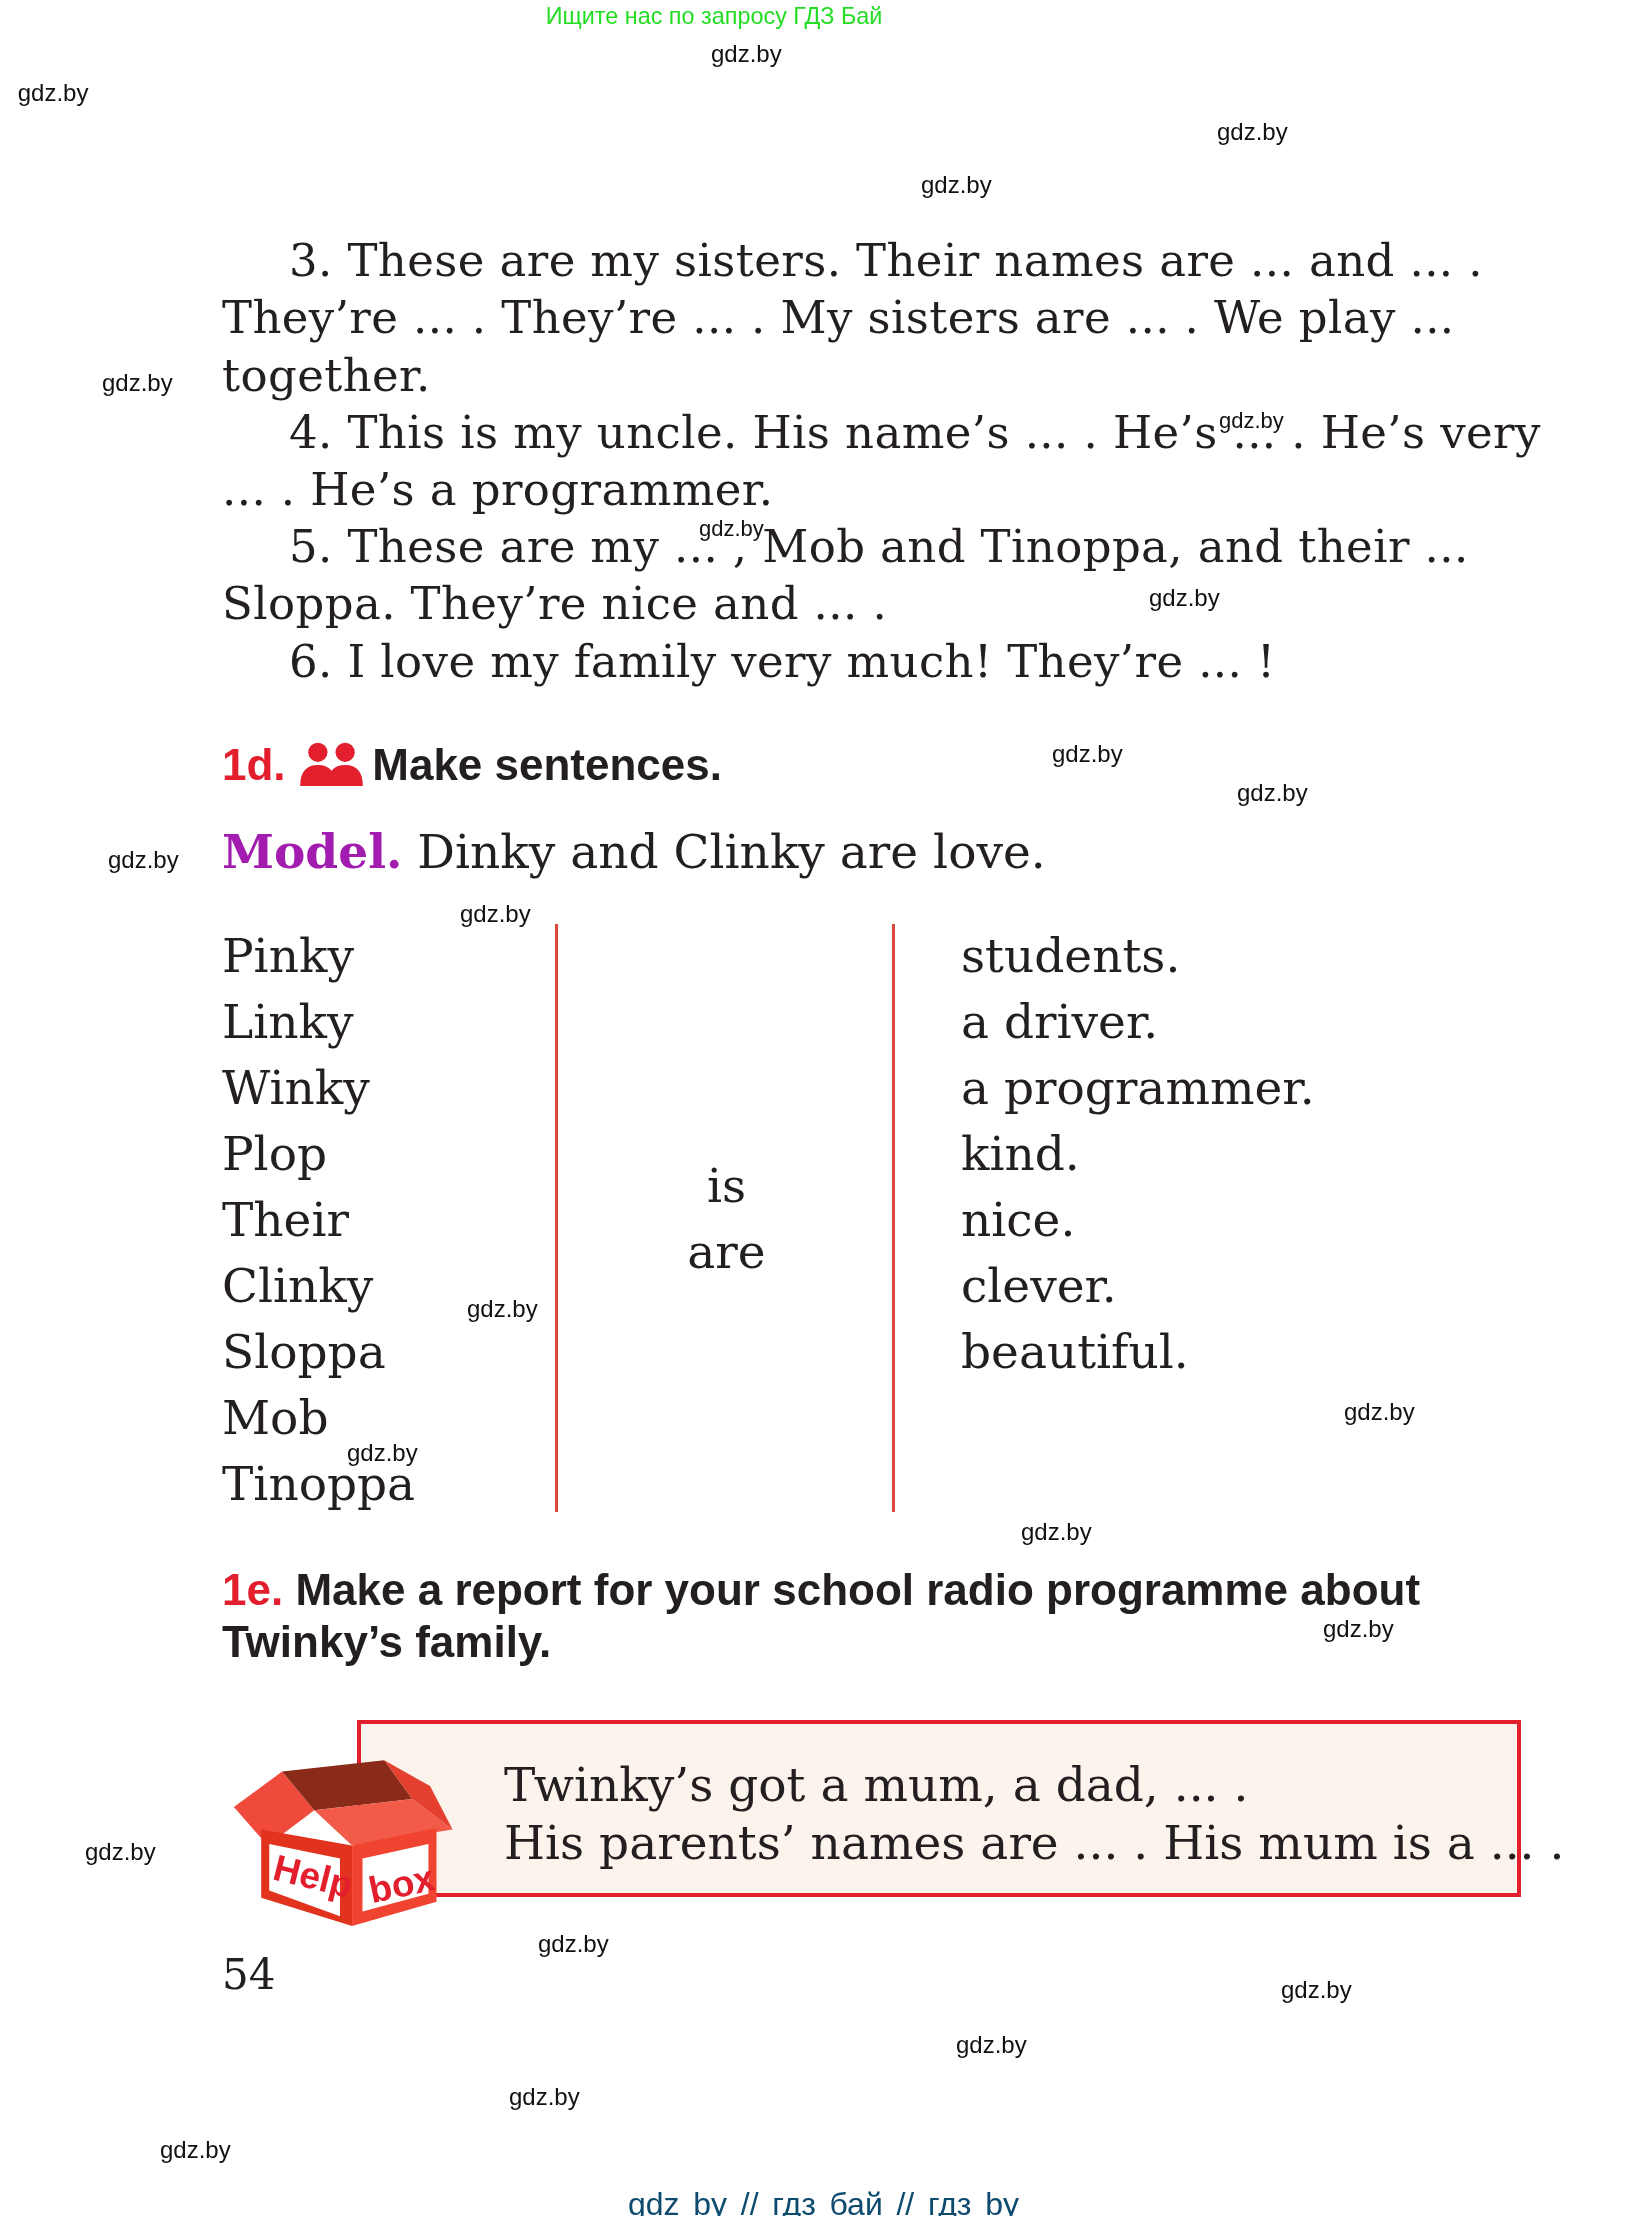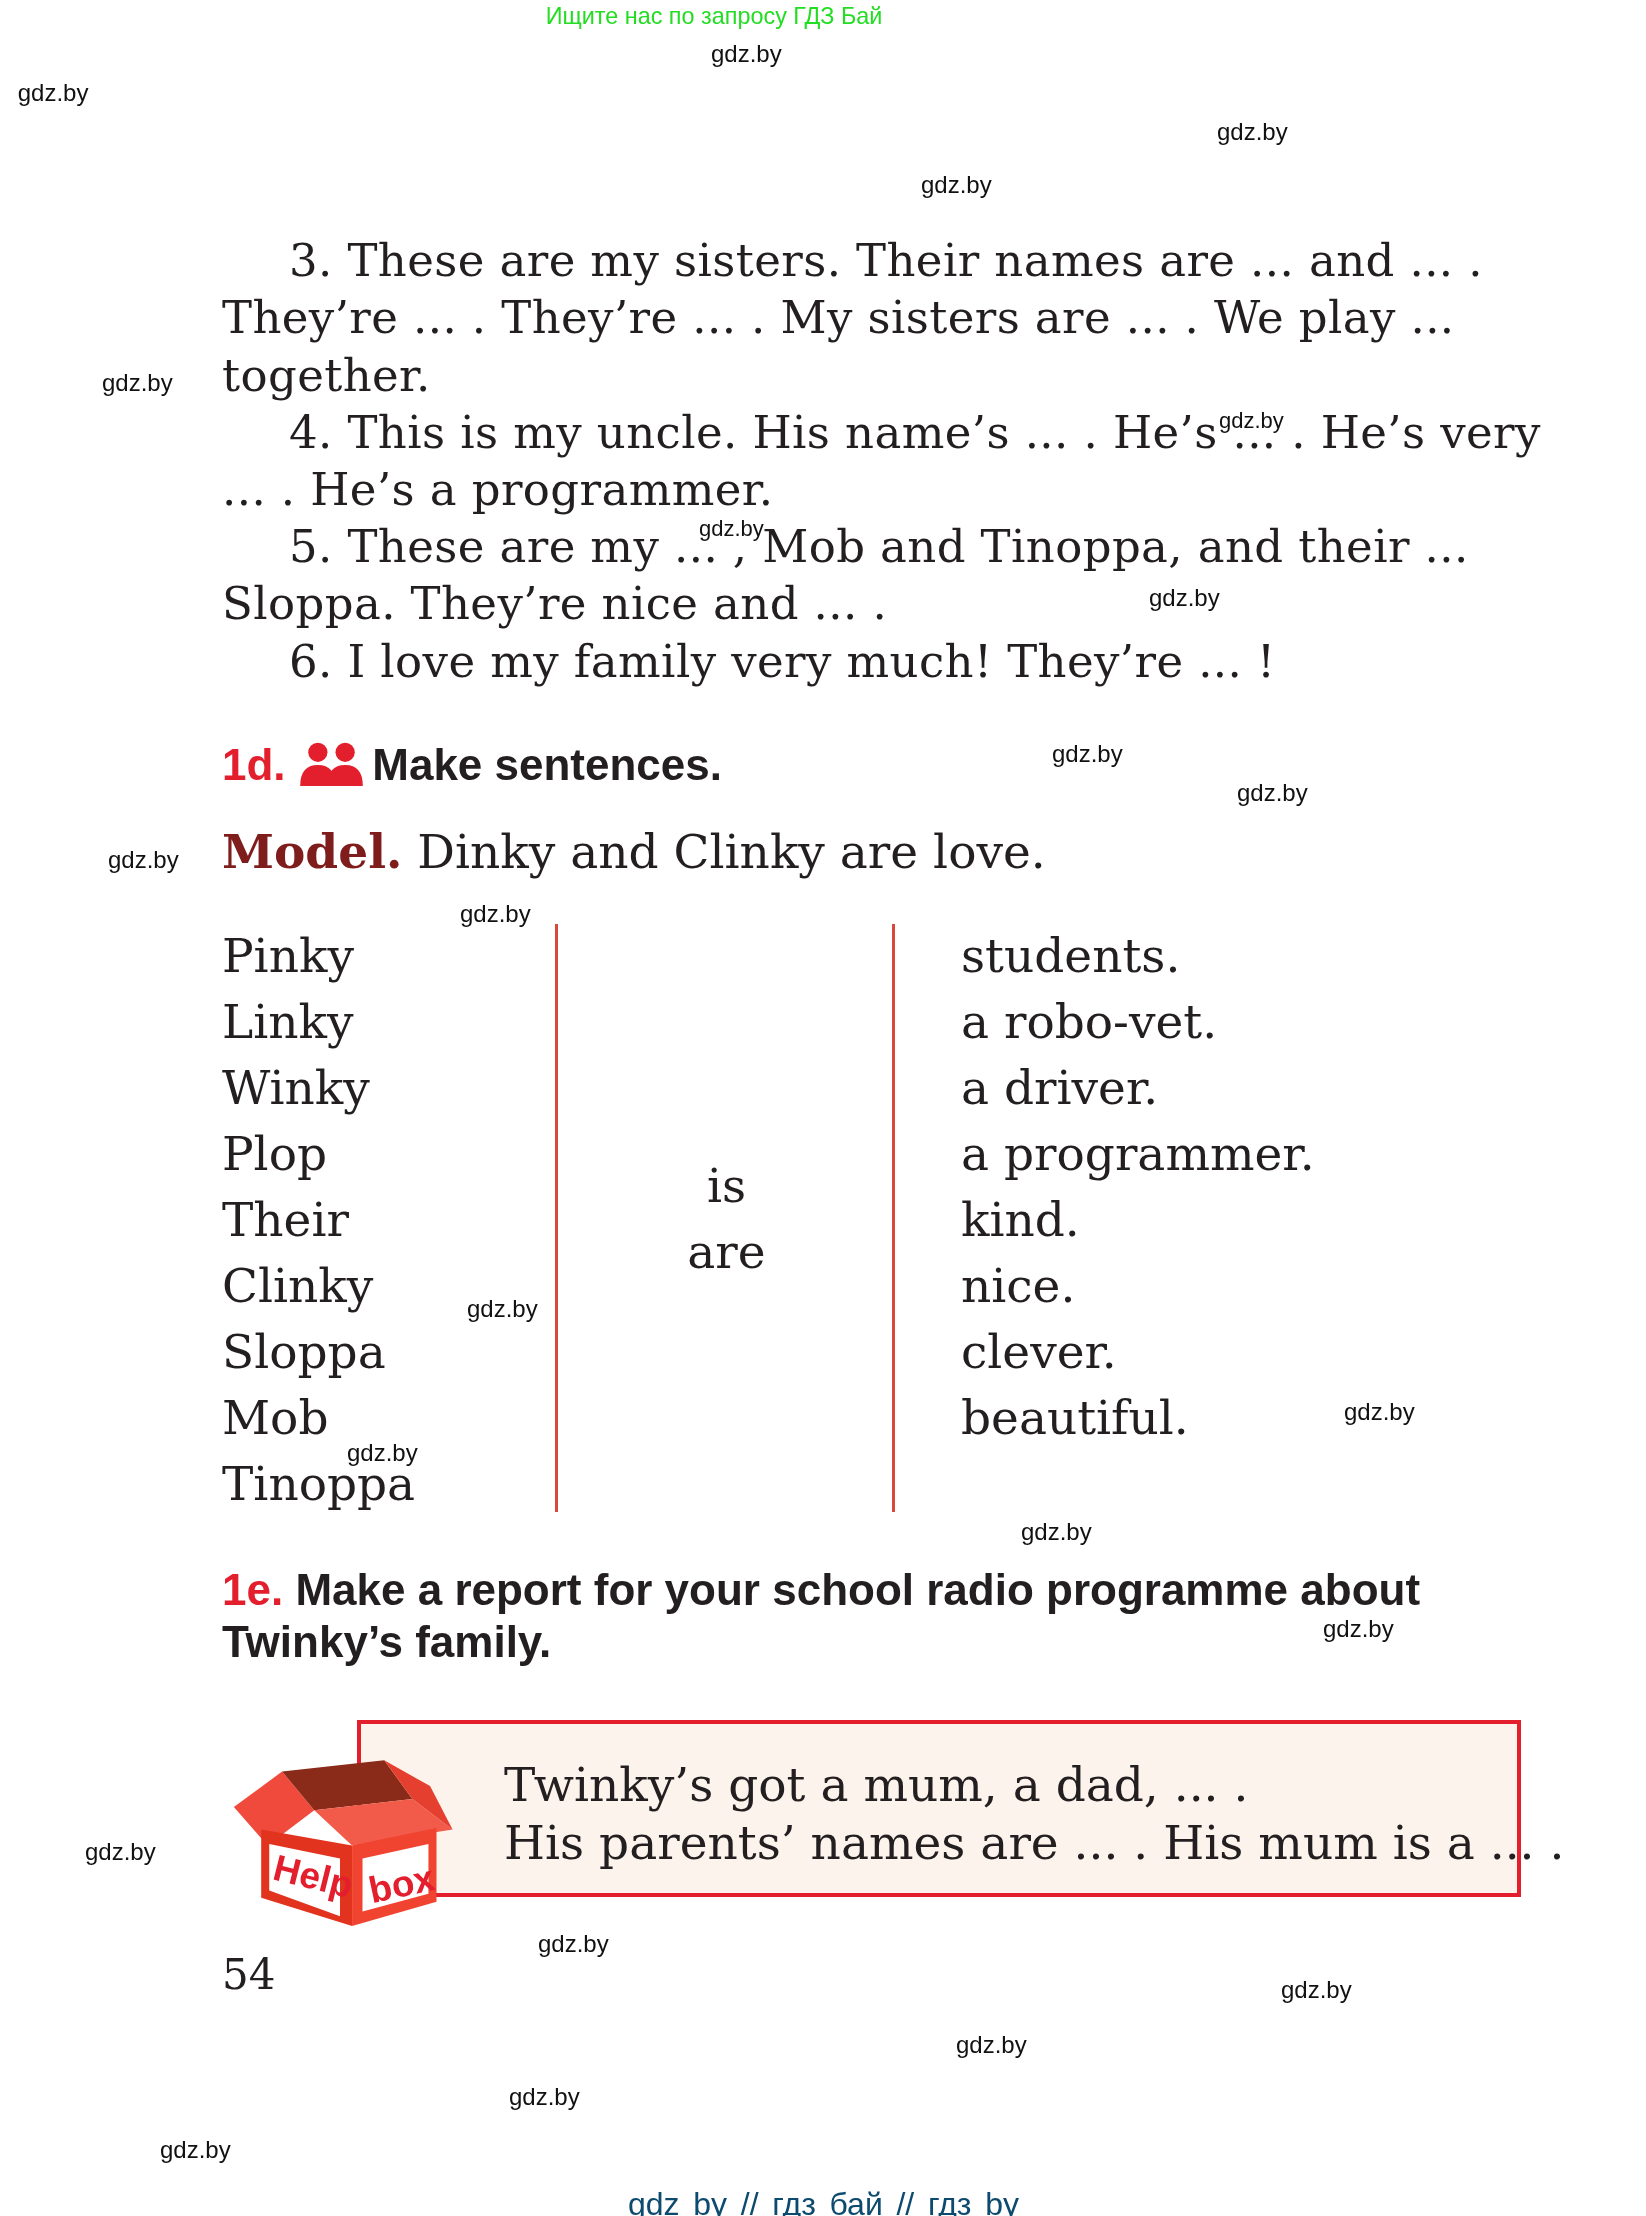--- a/index.html
+++ b/index.html
@@ -7,21 +7,21 @@
   .abs { position:absolute; }
   .wm { position:absolute; font-family:"Liberation Sans", sans-serif; font-size:24px; color:#111; white-space:nowrap; }
   .top-banner { position:absolute; top:3.2px; left:0; width:1428px; text-align:center; font-family:"Liberation Sans", sans-serif; font-size:23.4px; color:#22dd22; }
   .bottom-banner { position:absolute; top:2186px; left:0; width:1647px; text-align:center; font-family:"Liberation Sans", sans-serif; font-size:32px; color:#0c4a6e; word-spacing:4.8px; }
   .serif-line { position:absolute; left:222px; font-family:"DejaVu Serif", serif; font-size:45px; line-height:57px; white-space:nowrap; letter-spacing:0.4px; }
   .indent { left:289px; }
   .task-head { position:absolute; left:222px; font-family:"Liberation Sans", sans-serif; font-weight:bold; font-size:44px; white-space:nowrap; color:#231f20; }
   .task-num { color:#e31e2d; }
   .people-icon { display:inline-block; vertical-align:middle; margin:0 6.4px 0 11.3px; }
   .model-line { position:absolute; left:222px; top:824px; font-size:47px; white-space:nowrap; }
-  .model-label { color:#7f1d1d; font-weight:bold; }
+  .model-label { color:#a21caf; font-weight:bold; }
   .col { position:absolute; font-size:47px; line-height:66px; white-space:nowrap; }
   .col-line { position:absolute; width:3.2px; background:#d9483b; }
   .help-box { position:absolute; left:357px; top:1720px; width:1164px; height:177px; background:#fcf3ec; border:4.8px solid #e31e2d; box-sizing:border-box; }
   .help-line { position:absolute; left:504px; font-size:47px; white-space:nowrap; }
   .page-num { position:absolute; left:222px; top:1950px; font-size:42px; }
 </style>
 </head>
 <body>
 
 <div class="top-banner">Ищите нас по запросу ГДЗ Бай</div>
@@ -89,21 +89,20 @@
     <div>Tinoppa</div>
   </div>
   <div class="col-line" style="left:555px;top:924px;height:588px;"></div>
   <div class="col" style="left:559px;width:335px;top:1153px;text-align:center;">
     <div>is</div>
     <div>are</div>
   </div>
   <div class="col-line" style="left:892px;top:924px;height:588px;"></div>
   <div class="col" style="left:961px;top:923px;">
     <div>students.</div>
-    <div>a robo-vet.</div>
     <div>a driver.</div>
     <div>a programmer.</div>
     <div>kind.</div>
     <div>nice.</div>
     <div>clever.</div>
     <div>beautiful.</div>
   </div>
 </div>
 
 <div class="task-head" style="top:1564px;line-height:52px;">

